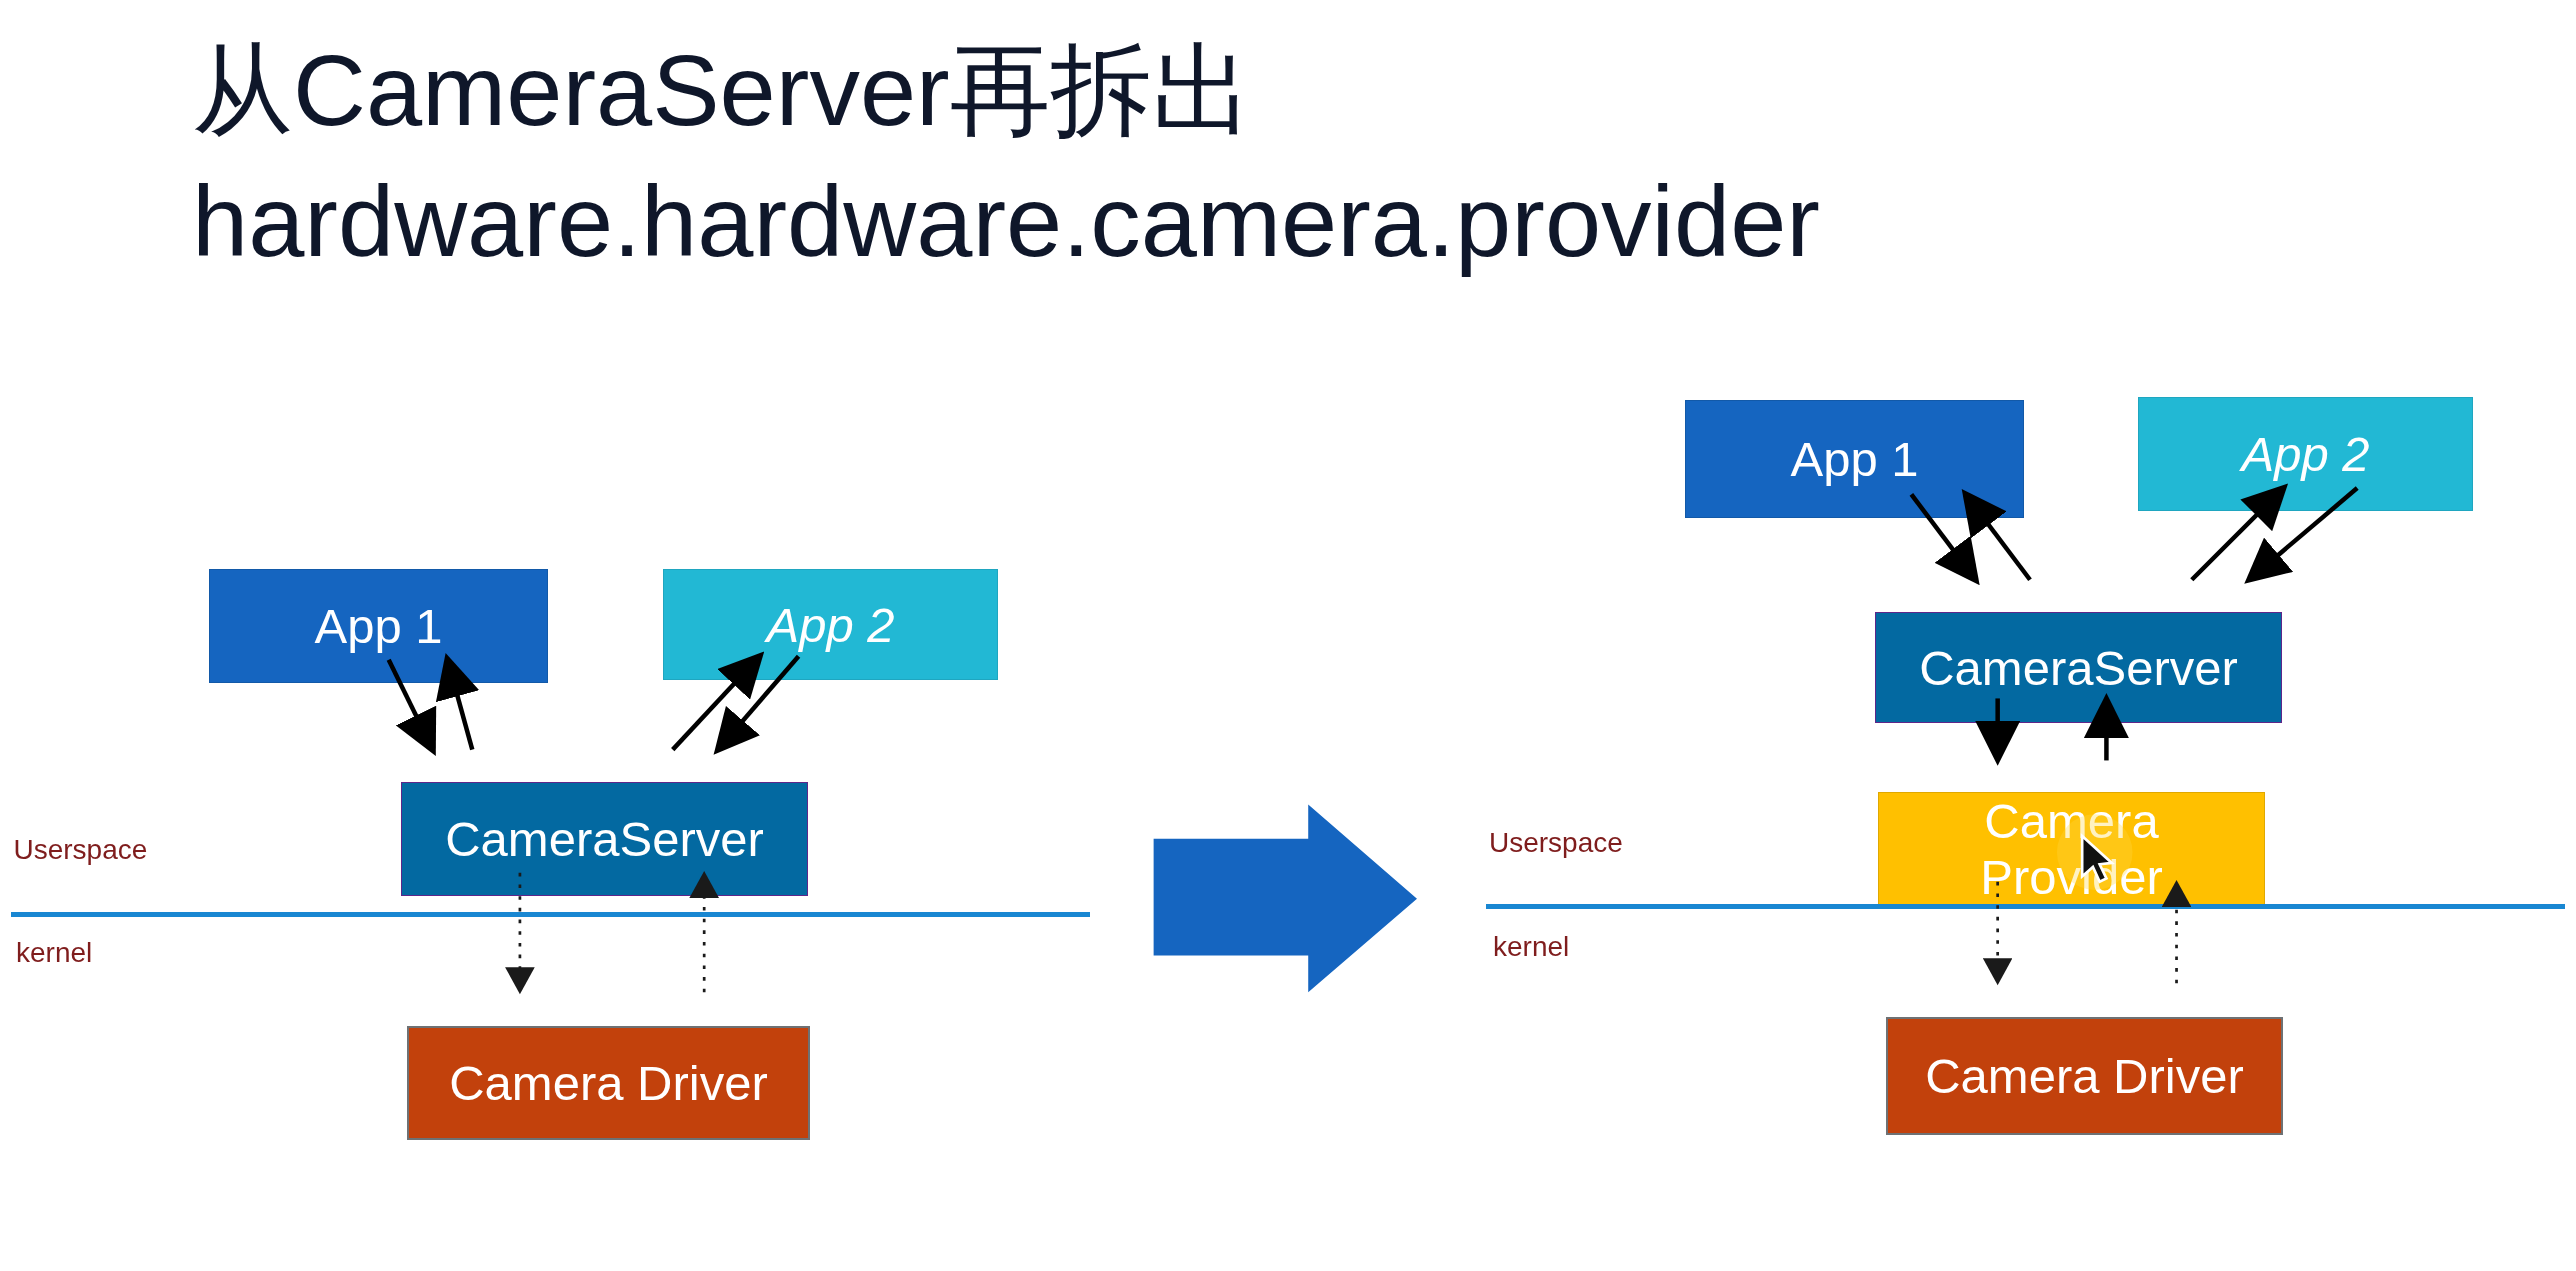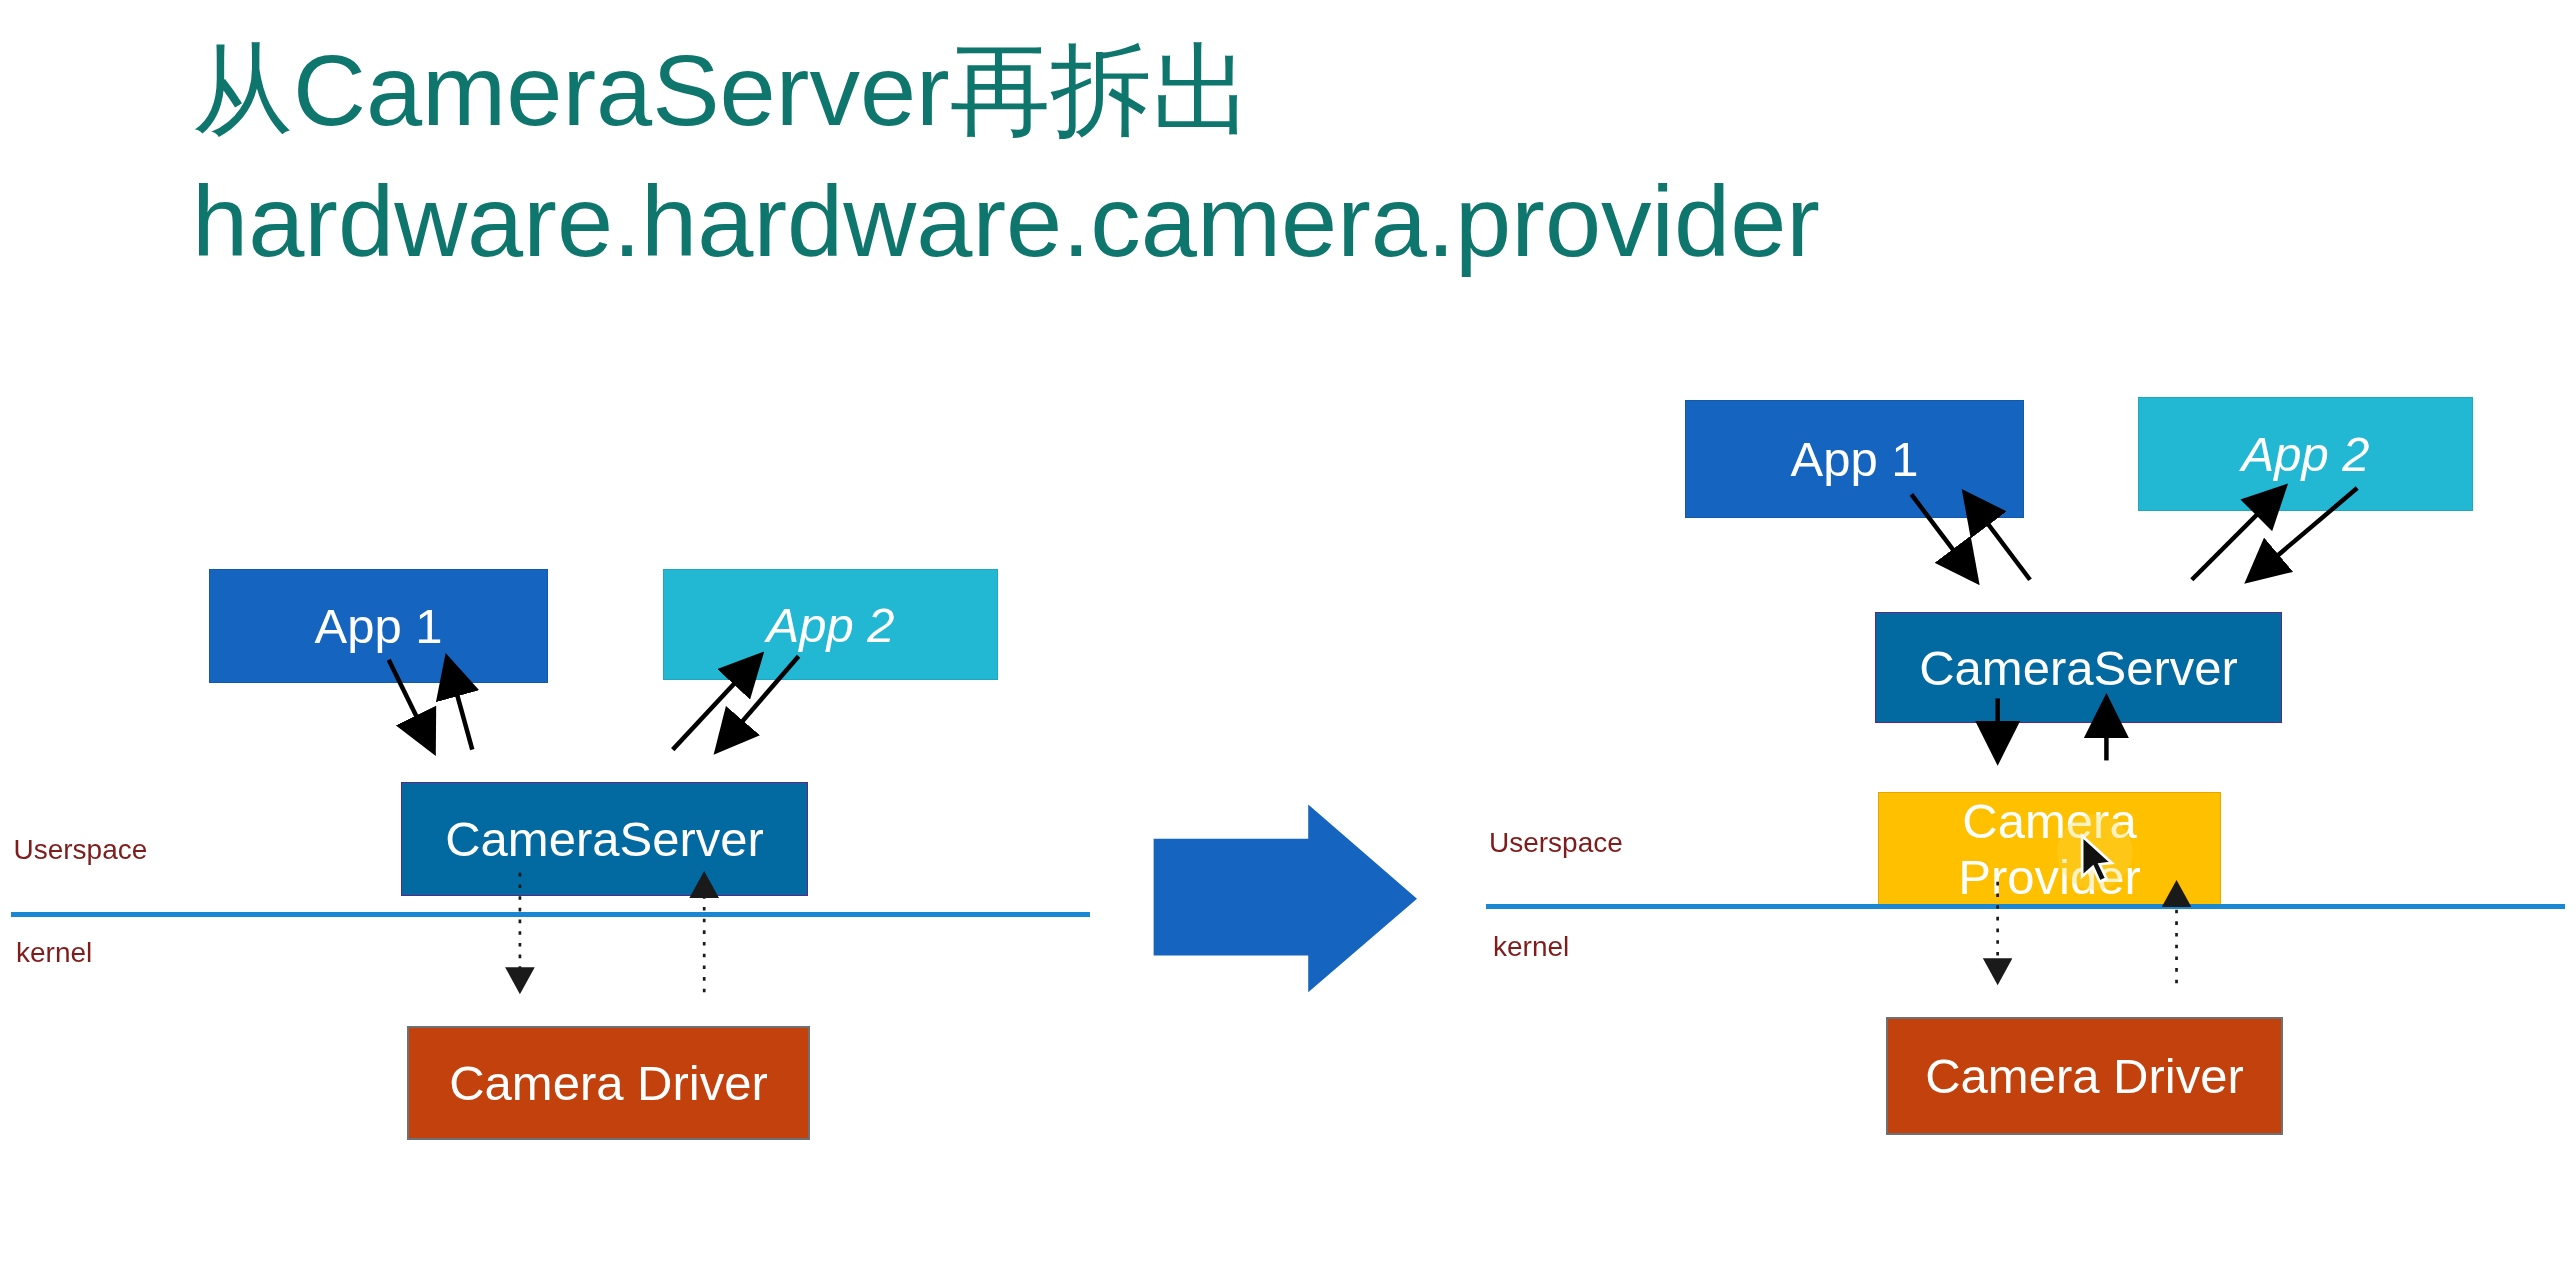--- a/index.html
+++ b/index.html
@@ -8,21 +8,21 @@
     width:2576px;
     height:1271px;
     background:#ffffff;
     overflow:hidden;
     font-family:"Liberation Sans", sans-serif;
   }
   .title{
     position:absolute;
     left:192px;
     top:25px;
-    color:#0f766e;
+    color:#0f172a;
     font-size:101px;
     line-height:1.3;
     font-weight:400;
     white-space:nowrap;
   }
   .box{
     position:absolute;
     display:flex;
     align-items:center;
     justify-content:center;
@@ -39,21 +39,21 @@
   .driver{background:#c2410c;border:2.7px solid #6E7174;}
 
   .l-app1{left:209px;top:541px;width:339px;height:114px;}
   .l-app2{left:663px;top:541px;width:335px;height:111px;}
   .l-server{left:401px;top:754px;width:407px;height:114px;}
   .l-driver{left:407px;top:998px;width:403px;height:114px;}
 
   .r-app1{left:1685px;top:372px;width:339px;height:118px;}
   .r-app2{left:2138px;top:369px;width:335px;height:114px;}
   .r-server{left:1875px;top:584px;width:407px;height:111px;}
-  .r-provider{left:1878px;top:764px;width:343px;height:114px;}
+  .r-provider{left:1878px;top:764px;width:387px;height:114px;}
   .r-driver{left:1886px;top:989px;width:397px;height:118px;}
 
   .side-label{
     position:absolute;
     color:#7f1d1d;
     font-size:28px;
     white-space:nowrap;
   }
   .l-userspace{left:13.5px;top:834px;}
   .l-kernel{left:16px;top:937px;}

